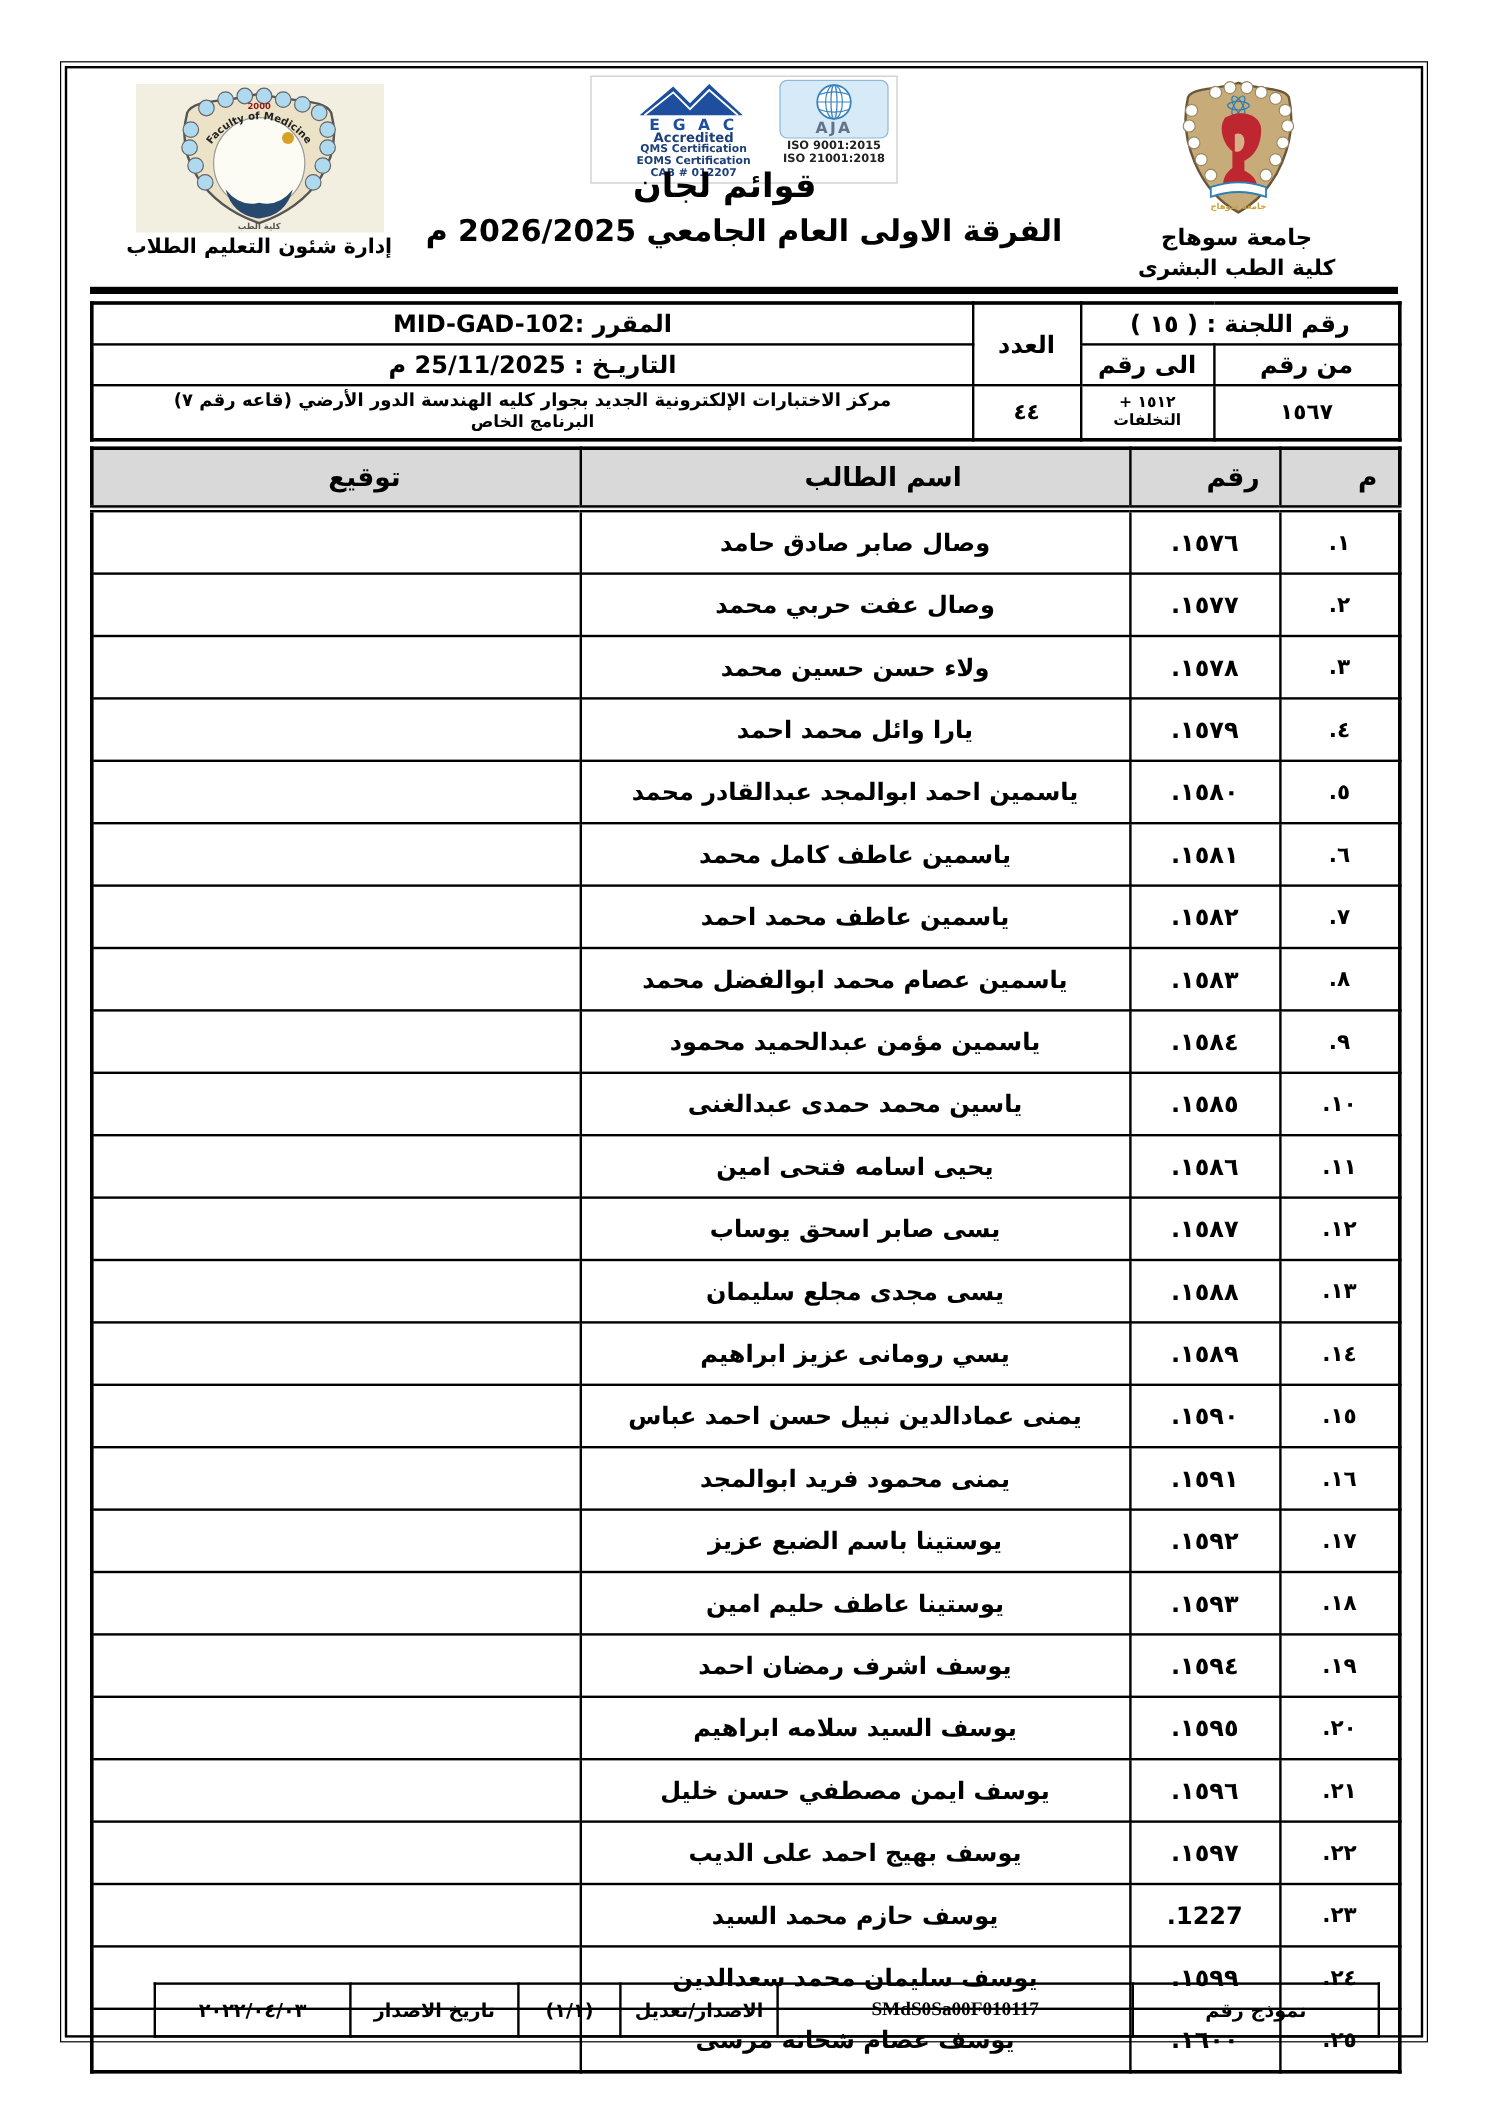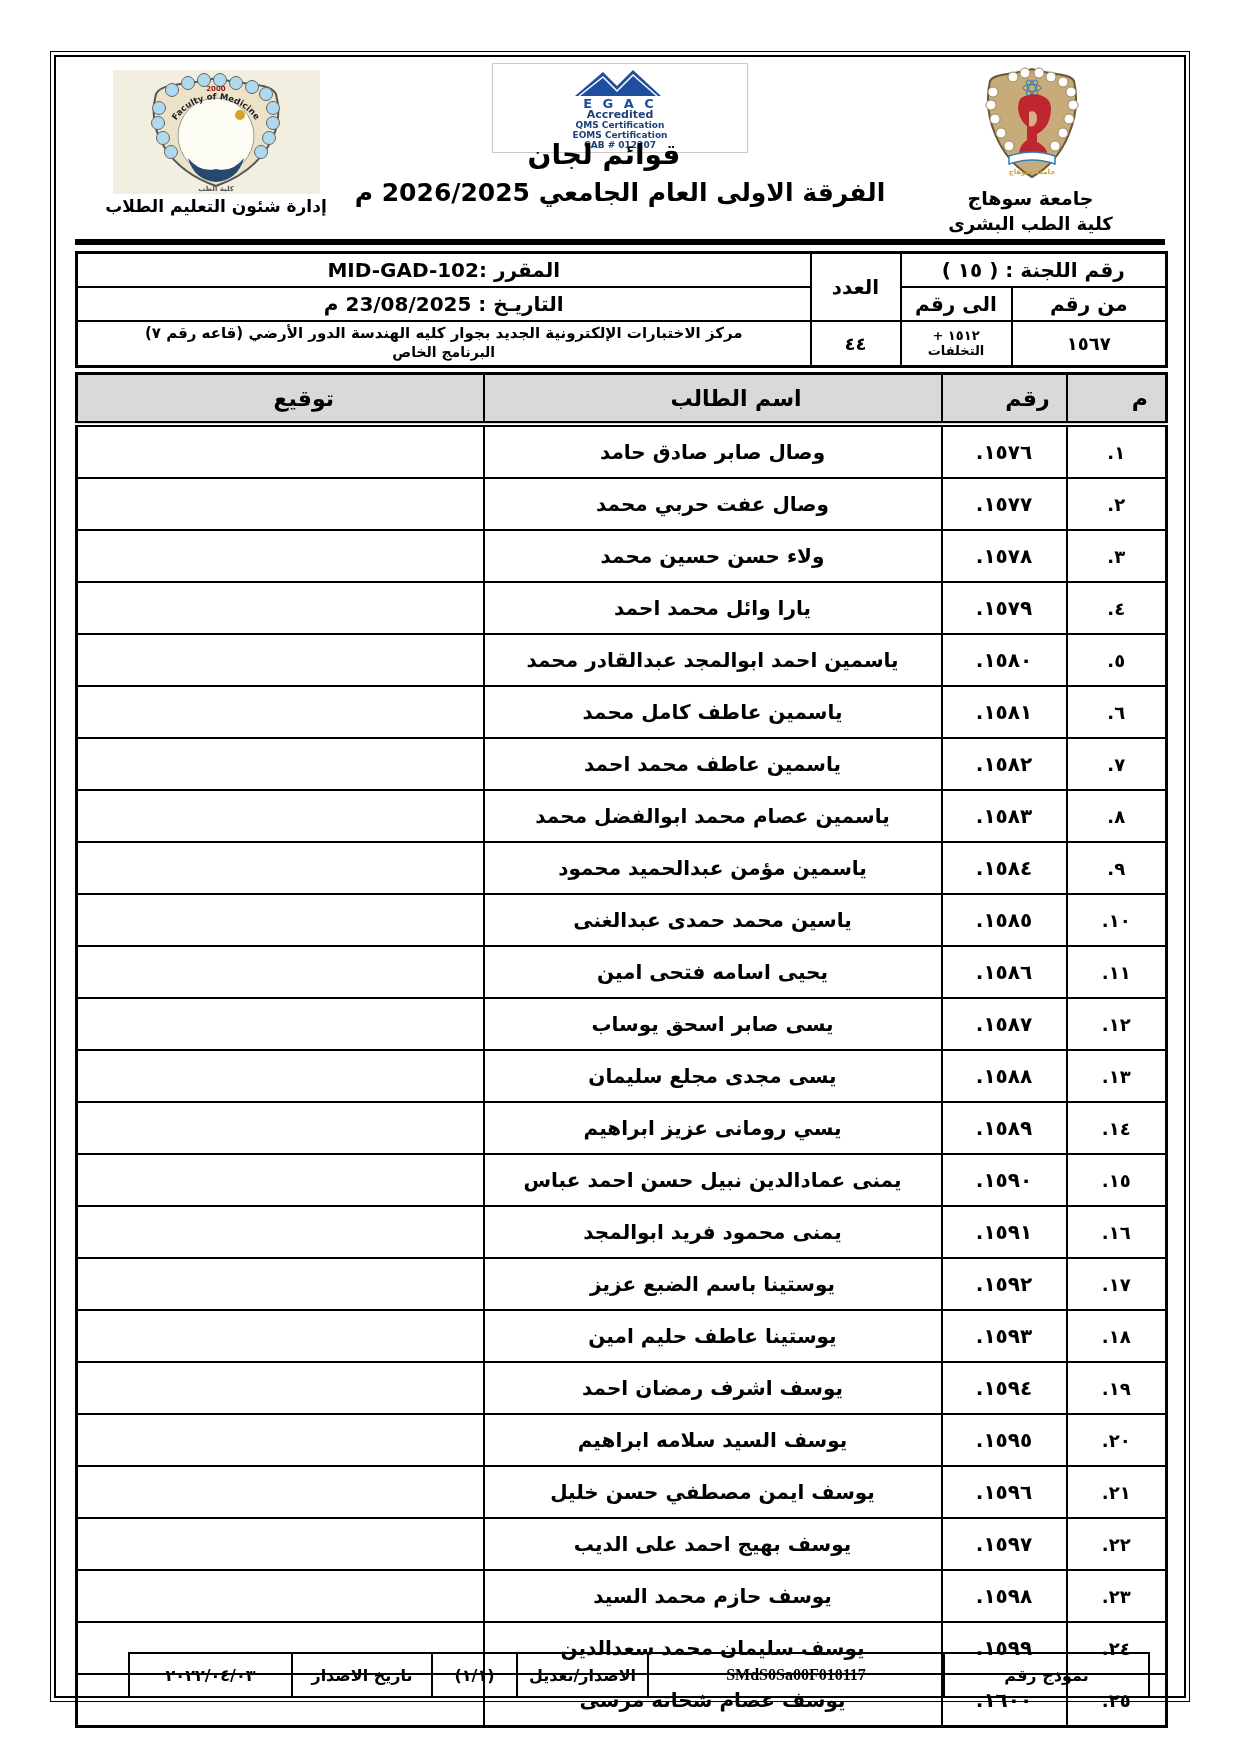--- a/index.html
+++ b/index.html
@@ -86,20 +86,32 @@
   <div class="cert-col">
     <svg width="130" height="44" viewBox="0 0 130 44">
       <path d="M20 30 L48 6 L62 20 L78 4 L106 30 Z" fill="#1d4f9e"></path>
       <path d="M24 30 L48 11 L62 25 L78 9 L102 30" stroke="#fff" stroke-width="1.5" fill="none"></path>
       <text x="65" y="42" font-size="13" text-anchor="middle" fill="#1d4f9e" letter-spacing="3" font-family="Liberation Serif, serif">E G A C</text>
     </svg>
     <div class="cert-line" style="font-size:11px;">Accredited</div>
     <div class="cert-line">QMS Certification</div>
     <div class="cert-line">EOMS Certification</div>
     <div class="cert-line">CAB # 012207</div>
+  </div>
+  <div class="cert-col">
+    <svg width="92" height="50" viewBox="0 0 92 50">
+      <rect x="1" y="1" width="90" height="48" rx="6" fill="#d6eaf7" stroke="#8fb8d8"></rect>
+      <circle cx="46" cy="19" r="14" fill="#fff" stroke="#3a85c0" stroke-width="1.5"></circle>
+      <ellipse cx="46" cy="19" rx="7" ry="14" fill="none" stroke="#3a85c0"></ellipse>
+      <ellipse cx="46" cy="19" rx="2.5" ry="14" fill="none" stroke="#3a85c0"></ellipse>
+      <path d="M33 13 Q46 8 59 13 M32 19 H60 M33 25 Q46 30 59 25" stroke="#3a85c0" fill="none"></path>
+      <text x="46" y="45" font-size="13" text-anchor="middle" fill="#5f7389" letter-spacing="2" font-family="Liberation Serif, serif">AJA</text>
+    </svg>
+    <div class="iso-line">ISO 9001:2015</div>
+    <div class="iso-line">ISO 21001:2018</div>
   </div>
 </div>
 <div class="abs page-title">قوائم لجان</div>
 <div class="abs page-subtitle">الفرقة الاولى العام الجامعي 2026/2025 م</div>
 
 <svg class="abs" style="left:973px;top:64px;" width="118" height="120" viewBox="0 0 118 120">
   <path d="M59 5 C78 11 97 9 101 17 C109 52 92 95 59 113 C26 95 9 52 17 17 C21 9 40 11 59 5 Z" fill="#c7ab79" stroke="#6a5738" stroke-width="2"></path>
   <g fill="#fff" stroke="#9a8a66">
     <circle cx="40" cy="13" r="5"></circle>
       <circle cx="52" cy="9" r="5"></circle>
@@ -143,21 +155,21 @@
     </colgroup>
   <tbody>
       <tr style="height:34px;">
     <td colspan="2" class="fs20">رقم اللجنة : ( ١٥ )</td>
     <td rowspan="2" class="fs20">العدد</td>
     <td class="fs20">المقرر :MID-GAD-102</td>
   </tr>
   <tr style="height:34px;">
     <td class="fs20">من رقم</td>
     <td class="fs20">الى رقم</td>
-    <td class="fs20">التاريـخ : 23/08/2025 م</td>
+    <td class="fs20">التاريـخ : 25/11/2025 م</td>
   </tr>
   <tr style="height:46px;">
     <td class="fs18">١٥٦٧</td>
     <td class="to-val">١٥١٢ + التخلفات</td>
     <td class="fs18">٤٤</td>
     <td class="loc">
       <div>مركز الاختبارات الإلكترونية الجديد بجوار كليه الهندسة الدور الأرضي (قاعه رقم ٧)</div>
       <div class="loc2">البرنامج الخاص</div>
     </td>
   </tr>
@@ -308,21 +320,21 @@
       <td></td>
     </tr>
       <tr>
       <td class="serial">٢٢.</td>
       <td>١٥٩٧.</td>
       <td>يوسف بهيج احمد على الديب</td>
       <td></td>
     </tr>
       <tr>
       <td class="serial">٢٣.</td>
-      <td>١٥٩٨.</td>
+      <td>1227.</td>
       <td>يوسف حازم محمد السيد</td>
       <td></td>
     </tr>
       <tr>
       <td class="serial">٢٤.</td>
       <td>١٥٩٩.</td>
       <td>يوسف سليمان محمد سعدالدين</td>
       <td></td>
     </tr>
       <tr>

